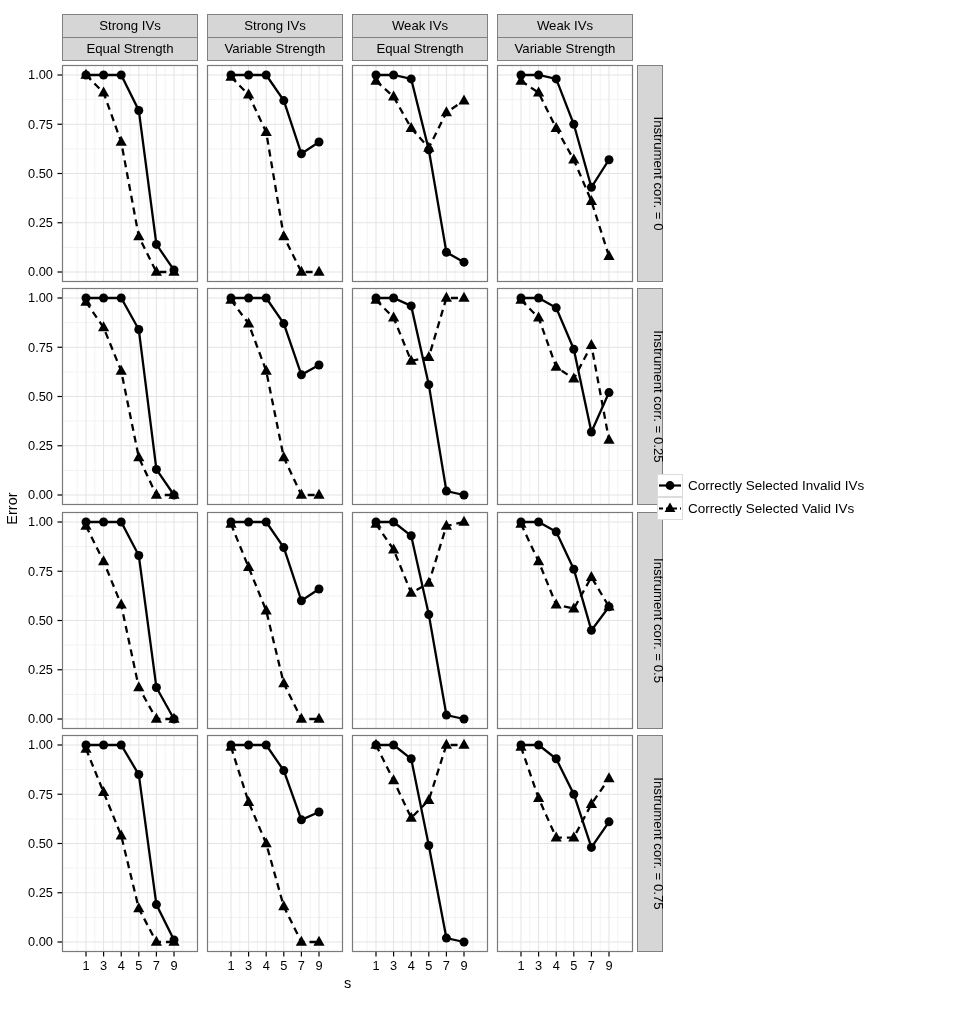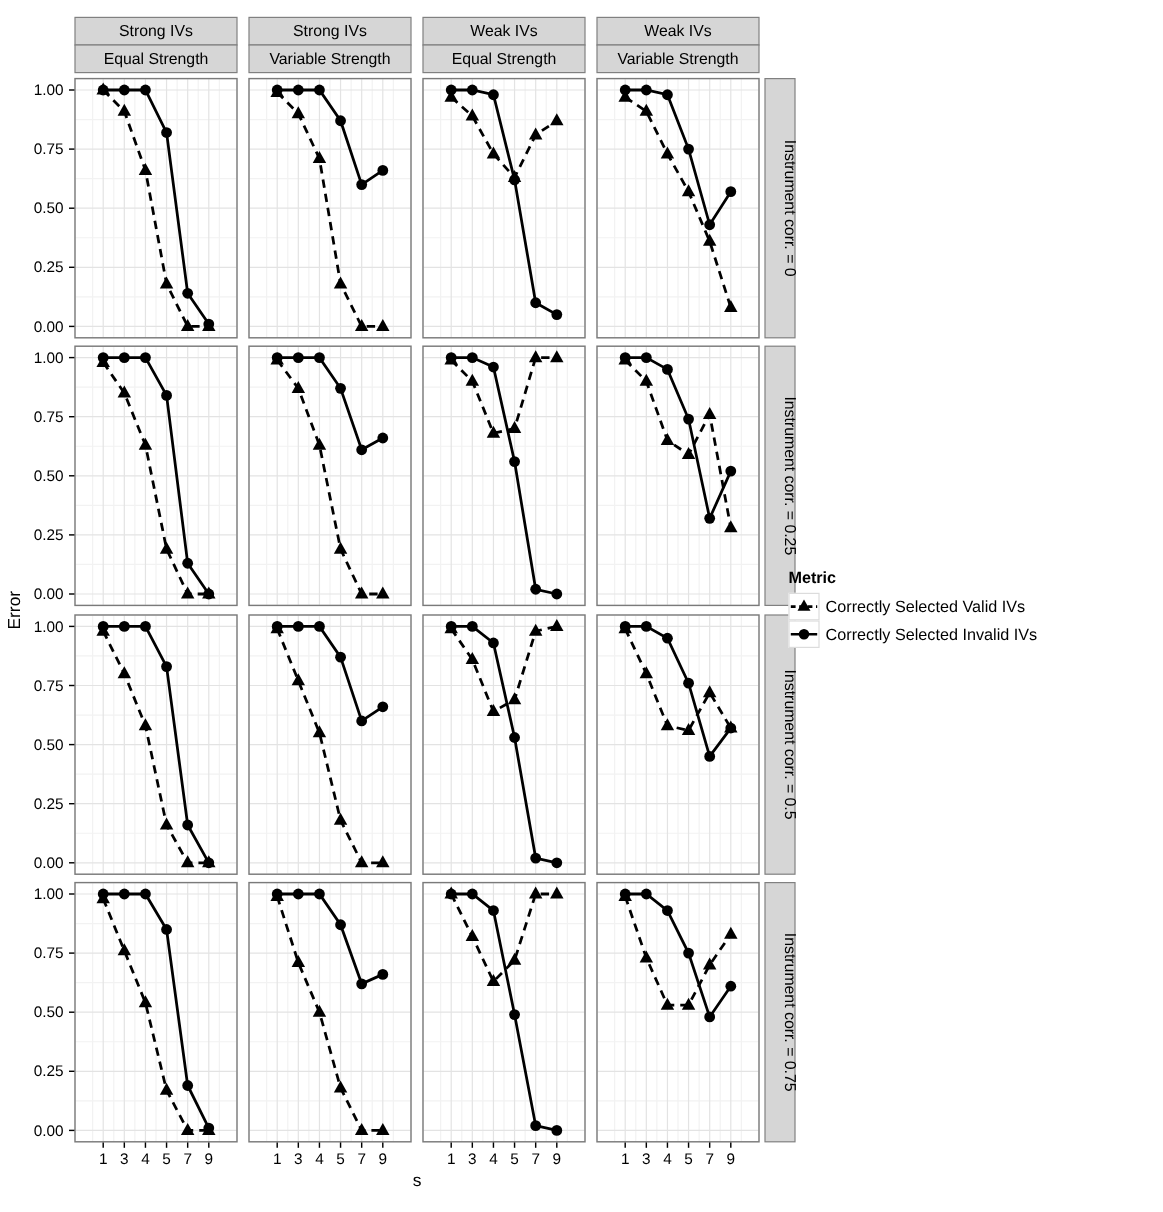--- a/index.html
+++ b/index.html
@@ -796,33 +796,32 @@
         <line x1="591.4" y1="952" x2="591.4" y2="956.5" stroke="#000" stroke-width="1.2"></line>
         <text x="591.4" y="970" text-anchor="middle" font-size="12.8px">7</text>
         <line x1="609" y1="952" x2="609" y2="956.5" stroke="#000" stroke-width="1.2"></line>
         <text x="609" y="970" text-anchor="middle" font-size="12.8px">9</text>
       </g>
       <text x="17" y="508.5" text-anchor="middle" font-size="14.5px" transform="rotate(-90 17 508.5)">Error</text>
       <text x="347.5" y="988" text-anchor="middle" font-size="14.5px">s</text>
     </svg>
 
   <div class="legend">
-    <div class="legend-title">Metric</div>
+    <div class="legend-item">
+      <span class="legend-key">
+        <svg width="24" height="21" viewBox="0 0 24 21">
+          <line x1="1" y1="10.5" x2="23" y2="10.5" stroke="#000" stroke-width="2.2"></line>
+          <circle cx="12" cy="10.5" r="4.4" fill="#000"></circle>
+        </svg>
+      </span>
+      <span class="legend-label">Correctly Selected Invalid IVs</span>
+    </div>
     <div class="legend-item">
       <span class="legend-key">
         <svg width="24" height="21" viewBox="0 0 24 21">
           <line x1="1" y1="10.5" x2="23" y2="10.5" stroke="#000" stroke-width="2.2" stroke-dasharray="4 3"></line>
           <polygon points="12,4.6 17.4,13.9 6.6,13.9" fill="#000"></polygon>
         </svg>
       </span>
       <span class="legend-label">Correctly Selected Valid IVs</span>
     </div>
-    <div class="legend-item">
-      <span class="legend-key">
-        <svg width="24" height="21" viewBox="0 0 24 21">
-          <line x1="1" y1="10.5" x2="23" y2="10.5" stroke="#000" stroke-width="2.2"></line>
-          <circle cx="12" cy="10.5" r="4.4" fill="#000"></circle>
-        </svg>
-      </span>
-      <span class="legend-label">Correctly Selected Invalid IVs</span>
-    </div>
   </div>
 </div>
 
 </body></html>

